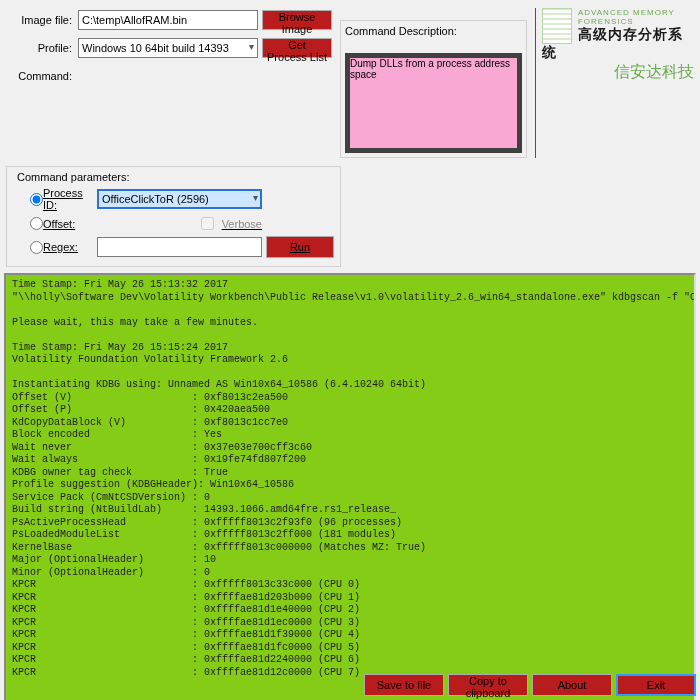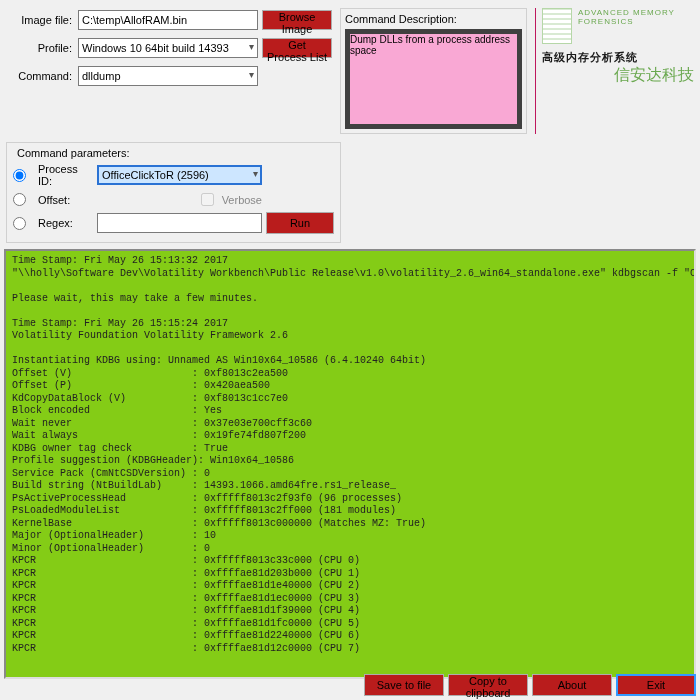--- a/index.html
+++ b/index.html
@@ -54,69 +54,71 @@
     cursor: pointer;
     padding: 0 4px;
   }
   .desc-panel {
     border: 1px solid #d0d0d0;
     background: #f0f0f0;
     padding: 4px;
     width: 188px;
     display: flex;
     flex-direction: column;
-    gap: 4px;
+    gap: 16px;
+    margin-top: 12px;
   }
   .desc-box {
     border: 5px solid #404040;
     background: #f9a8d4;
     flex: 1;
     padding: 0;
     font-size: 10px;
     min-height: 100px;
   }
   .brand {
     width: 160px;
     border-left: 1px solid #be185d;
     padding-left: 6px;
     font-size: 9px;
     color: #999;
   }
   .brand .adv { color: #6aa84f; letter-spacing: 1px; font-size: 8px; }
-  .brand .cn { color: #1a1a1a; font-weight: bold; font-size: 11px; letter-spacing: 1px; margin-top: 24px; }
+  .brand .cn { color: #1a1a1a; font-weight: bold; font-size: 14px; letter-spacing: 1px; }
   .brand .sub { color: #6aa84f; font-size: 16px; text-align: right; }
   .brand .bars::before {
     content: "";
     display: block;
     width: 28px; height: 34px;
     border: 1px solid #b6d7a8;
     background: repeating-linear-gradient(0deg,#fff,#fff 3px,#d9ead3 3px,#d9ead3 5px);
     float: left;
     margin-right: 6px;
   }
   .params-group {
     margin: 4px 6px 4px 6px;
     border: 1px solid #d0d0d0;
     padding: 4px 6px 8px 6px;
     width: 332px;
+    text-decoration: underline;
   }
   .params-group .legend {
     margin-top: -12px;
     background: #f0f0f0;
     display: inline-block;
     padding: 0 4px;
   }
   .params-grid {
     display: grid;
     grid-template-columns: 80px 165px 68px;
     gap: 6px 4px;
     align-items: center;
     margin-top: 4px;
   }
-  .radio-row { display: flex; align-items: center; gap: 12px; }
+  .radio-row { display: flex; align-items: center; gap: 0; margin-left: 17px; }
   .highlighted {
     background: #cde6ff !important;
     border: 2px solid #2a72d4 !important;
   }
   .chk-row { display: flex; align-items: center; gap: 8px; color: #888; }
   .run-btn { width: 68px; height: 22px; }
 
   .output-panel {
     margin: 6px 4px 0 4px;
     border: 2px inset #ddd;
@@ -148,23 +150,20 @@
     <input type="text" value="C:\temp\AllofRAM.bin" style="">
     <button>Browse Image</button>
 
     <div class="label">Profile:</div>
     <div class="combo-wrap">
       <input class="combo" type="text" value="Windows 10 64bit build 14393" style="">
     </div>
     <button>Get Process List</button>
 
     <div class="label">Command:</div>
-    <div class="combo-wrap">
-      <input class="combo" type="text" value="dlldump" style="">
-    </div>
     <div></div>
   </div>
 
   <div class="desc-panel">
     <div>Command Description:</div>
     <div class="desc-box">Dump DLLs from a process address space</div>
   </div>
 
   <div class="brand">
     <div class="bars"></div>

